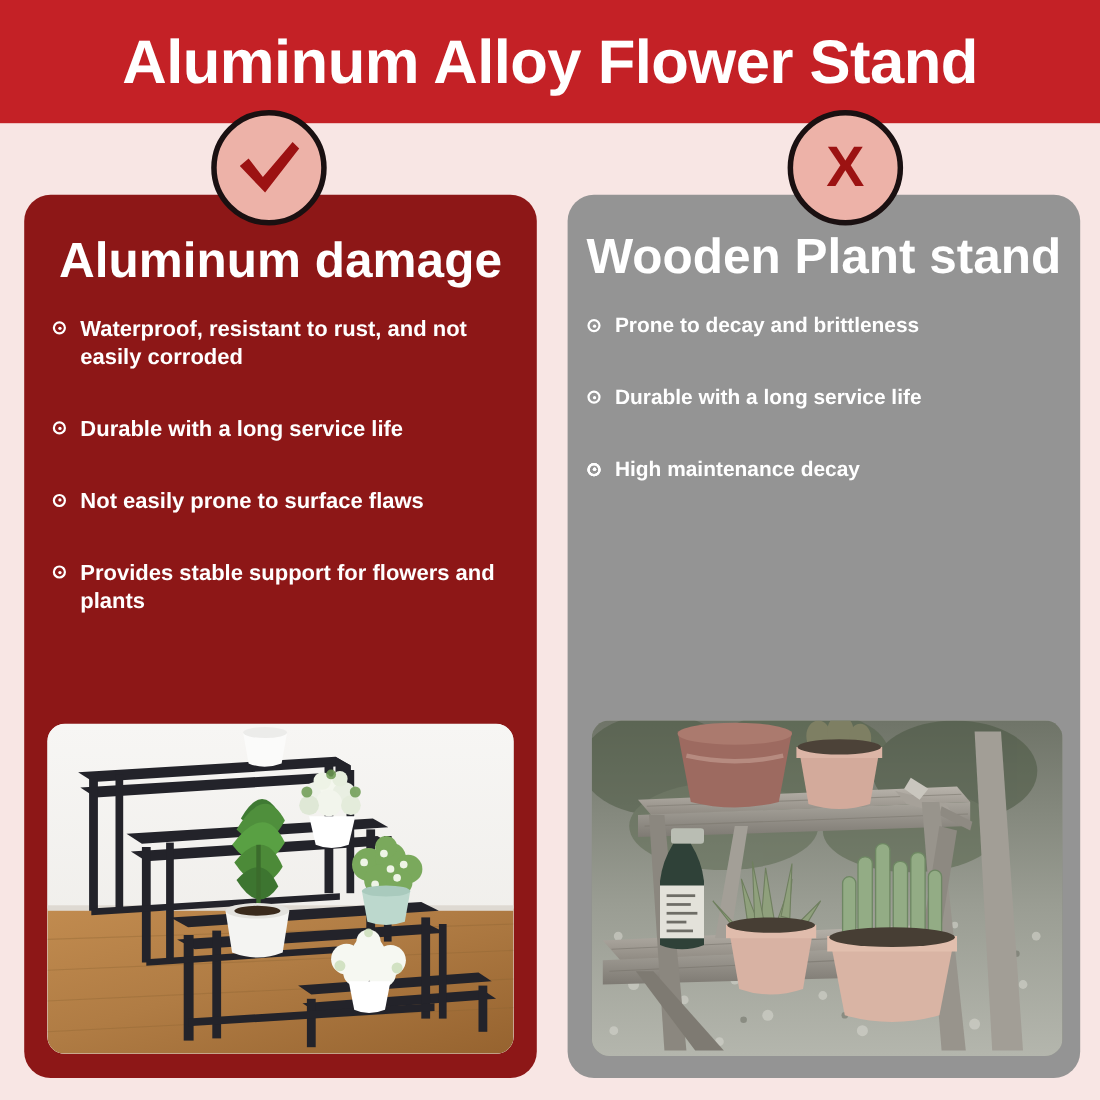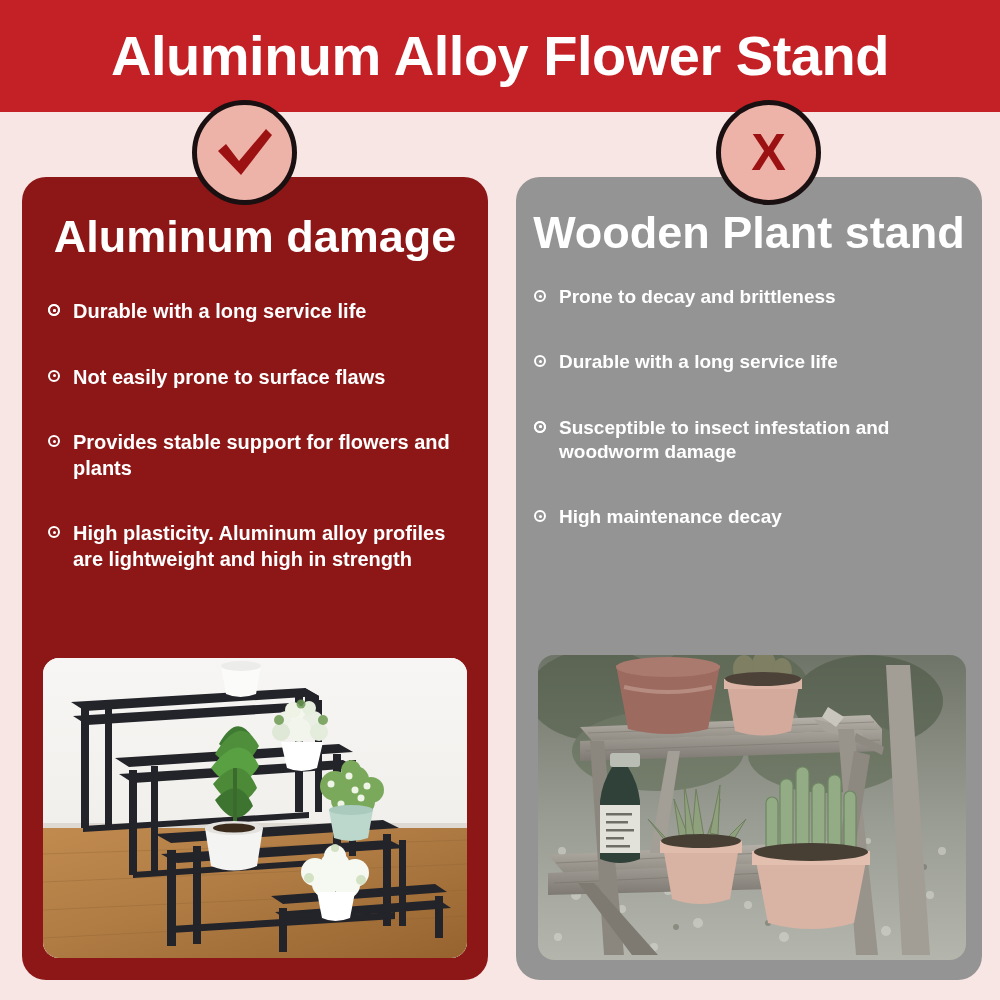--- a/index.html
+++ b/index.html
@@ -85,57 +85,53 @@
 
 <div class="badge cross">
   <span class="cross-glyph">X</span>
 </div>
 
 <div class="panel left">
   <div class="panel-title">Aluminum damage</div>
   <ul class="bullets">
     <li class="bullet">
       <span class="marker"></span>
+      <span>Waterproof, resistant to rust, and not easily corroded</span>
     </li>
     <li class="bullet">
       <span class="marker"></span>
       <span>Durable with a long service life</span>
     </li>
     <li class="bullet">
       <span class="marker"></span>
       <span>Not easily prone to surface flaws</span>
     </li>
     <li class="bullet">
       <span class="marker"></span>
       <span>Provides stable support for flowers and plants</span>
-    </li>
-    <li class="bullet">
-      <span class="marker"></span>
-      <span>High plasticity. Aluminum alloy profiles are lightweight and high in strength</span>
     </li>
   </ul>
 </div>
 
 <div class="panel right">
   <div class="panel-title">Wooden Plant stand</div>
   <ul class="bullets">
     <li class="bullet">
       <span class="marker"></span>
       <span>Prone to decay and brittleness</span>
     </li>
     <li class="bullet">
       <span class="marker"></span>
       <span>Durable with a long service life</span>
     </li>
     <li class="bullet">
       <span class="marker"></span>
     </li>
     <li class="bullet">
       <span class="marker"></span>
-      <span>Susceptible to insect infestation and woodworm damage</span>
     </li>
     <li class="bullet">
       <span class="marker"></span>
       <span>High maintenance decay</span>
     </li>
   </ul>
 </div>
 
 <div class="photo left">
   <svg viewBox="0 0 424 300" preserveAspectRatio="none">

